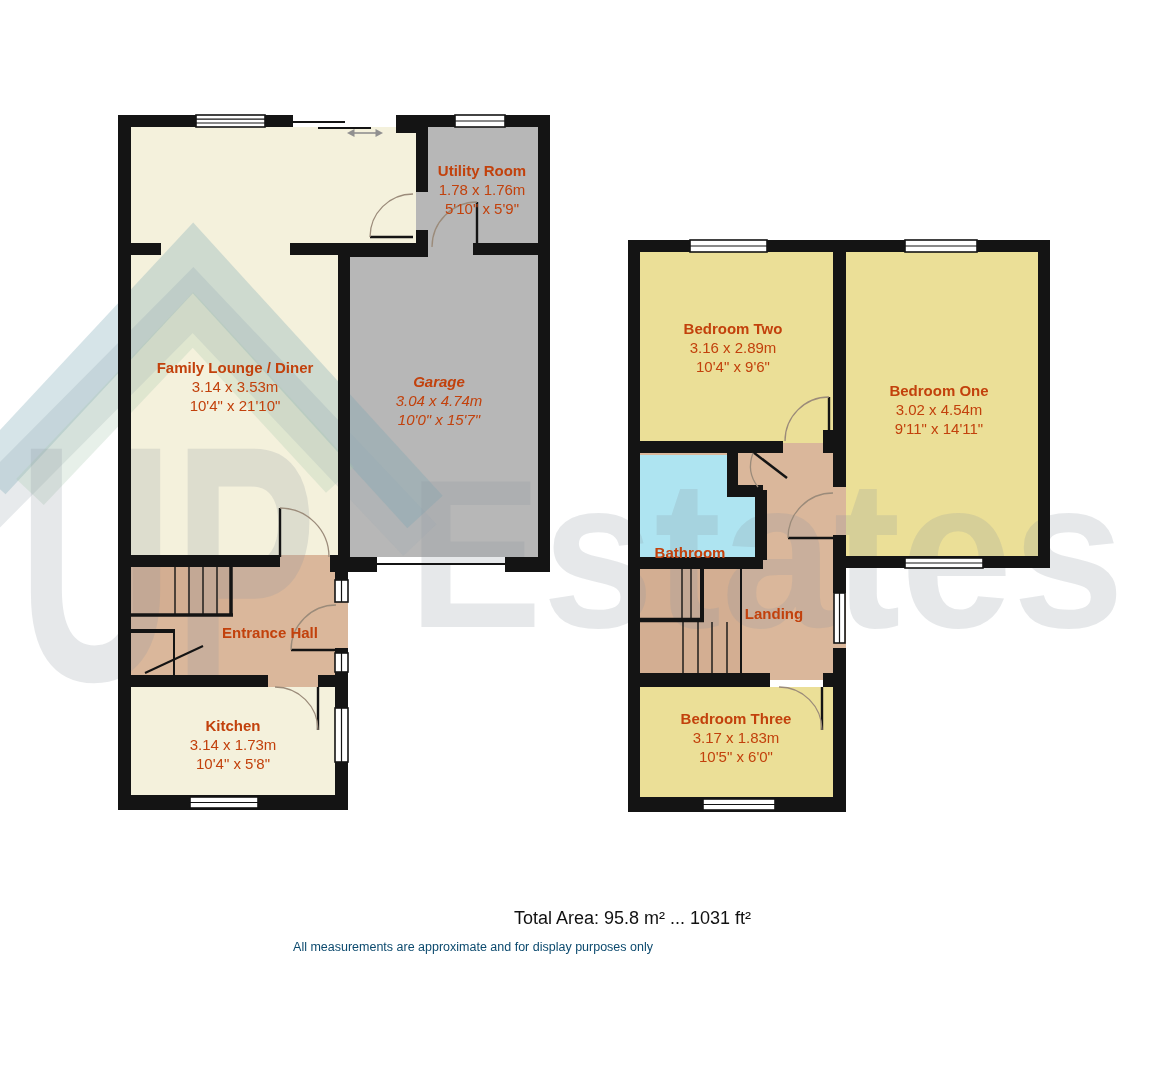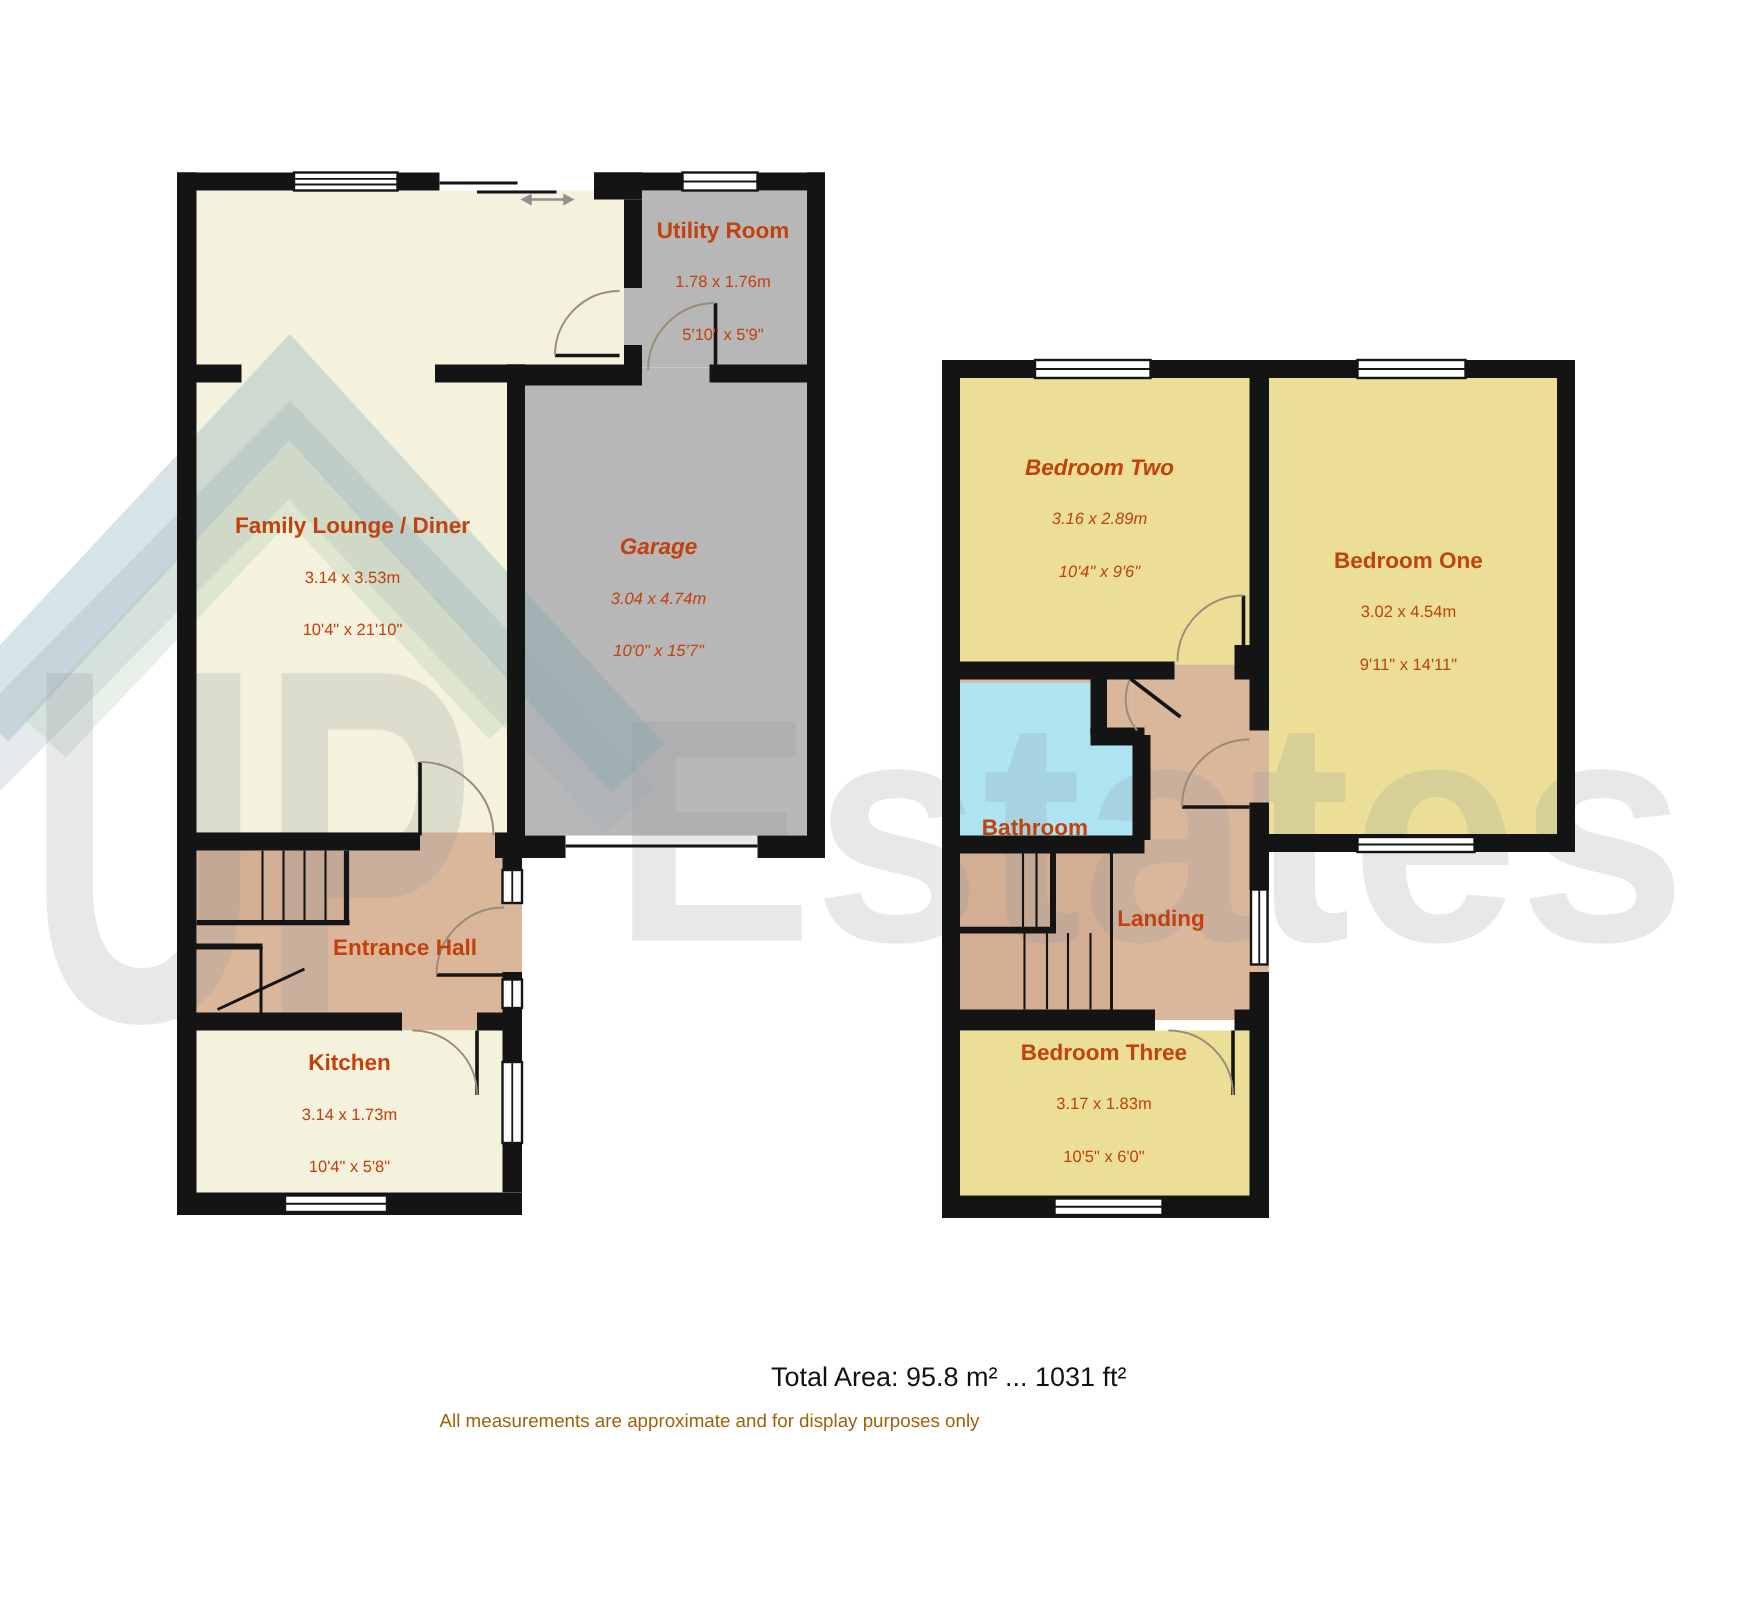--- a/index.html
+++ b/index.html
@@ -3,25 +3,25 @@
 <meta charset="utf-8">
 <style>
   html,body{margin:0;padding:0;background:#ffffff;}
   #canvas{position:relative;width:1169px;height:1080px;background:#ffffff;overflow:hidden;
           font-family:"Liberation Sans", sans-serif;}
   .fill{position:absolute;}
   .layer{position:absolute;left:0;top:0;width:1169px;height:1080px;}
   .room-label{position:absolute;transform:translate(-50%,-50%);text-align:center;
               color:#c2410c;white-space:nowrap;z-index:6;line-height:19px;}
   .room-label .rname{font-weight:bold;font-size:15px;}
-  .room-label .rdim{font-weight:normal;font-size:11px;margin-top:16px;}
+  .room-label .rdim{font-weight:normal;font-size:15px;}
   .footer-total{position:absolute;left:0;top:908px;width:1169px;text-align:center;
                 font-size:18px;color:#111;z-index:6;padding-left:48px;}
   .footer-note{position:absolute;left:0;top:940px;width:946px;text-align:center;
-               font-size:12.5px;color:#a16207;z-index:6;}
+               font-size:12.5px;color:#0c4a6e;z-index:6;}
   svg{position:absolute;left:0;top:0;}
   #watermark{z-index:3;}
   #plan-lines{z-index:5;}
   .fills{z-index:2;}
 </style>
 </head>
 <body>
 
 <div id="canvas">
 
@@ -245,21 +245,21 @@
   <div class="room-label" style="left:270px;top:632px;">
     <div class="rname">Entrance Hall</div>
   </div>
 
   <div class="room-label" style="left:233px;top:744px;">
     <div class="rname">Kitchen</div>
     <div class="rdim">3.14 x 1.73m</div>
     <div class="rdim">10'4" x 5'8"</div>
   </div>
 
-  <div class="room-label" style="left:733px;top:347px;font-style:italic;">
+  <div class="room-label" style="left:733px;top:347px;">
     <div class="rname">Bedroom Two</div>
     <div class="rdim">3.16 x 2.89m</div>
     <div class="rdim">10'4" x 9'6"</div>
   </div>
 
   <div class="room-label" style="left:939px;top:409px;">
     <div class="rname">Bedroom One</div>
     <div class="rdim">3.02 x 4.54m</div>
     <div class="rdim">9'11" x 14'11"</div>
   </div>

